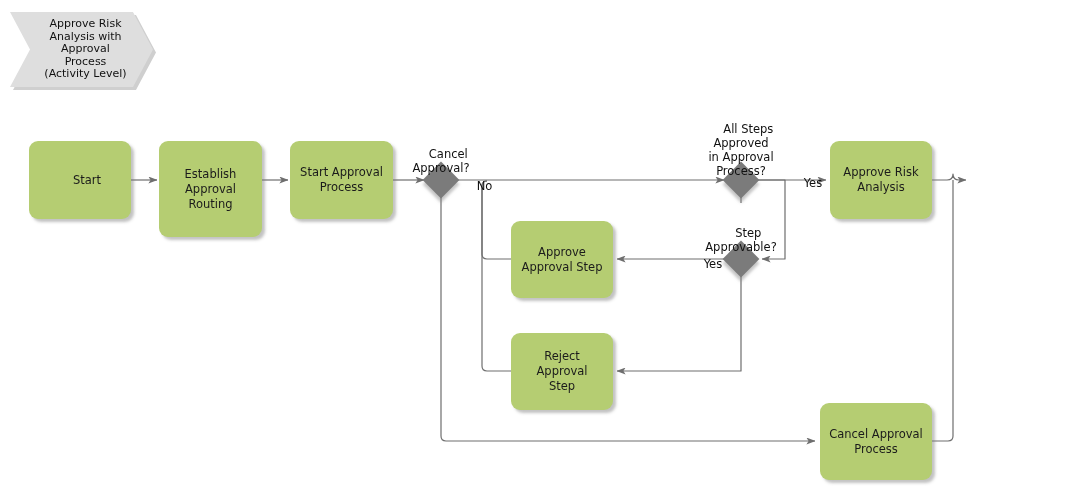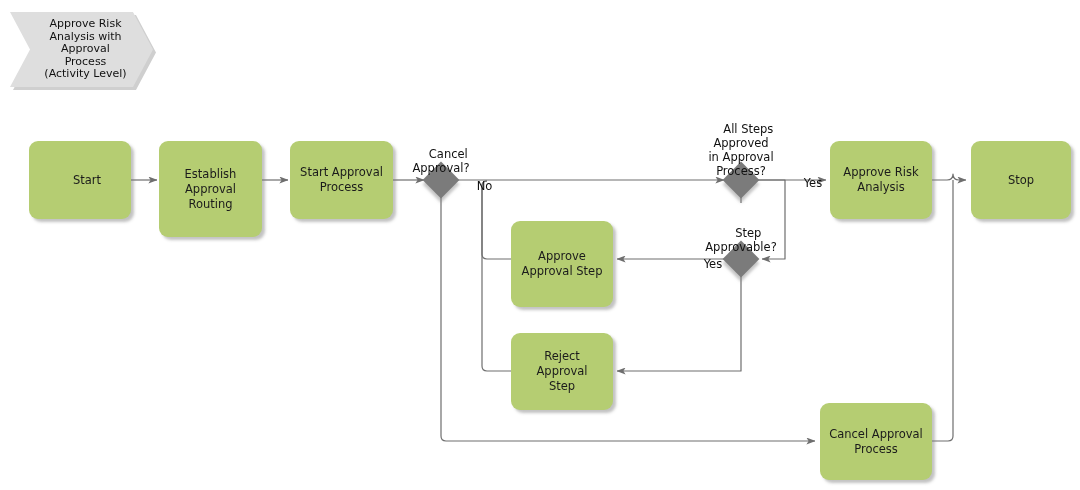--- a/index.html
+++ b/index.html
@@ -145,38 +145,35 @@
     <span style="white-space: pre-line;">Establish
 Approval
 Routing</span>
   </div>
 
   <div class="node" style="left:290px; top:141px; width:103px; height:78px;">
     <span style="white-space: pre-line;">Start Approval
 Process</span>
   </div>
 
-  <div class="node" style="left:511px; top:221px; width:102px; height:86px;">
+  <div class="node" style="left:511px; top:221px; width:102px; height:77px;">
     <span style="white-space: pre-line;">Approve
 Approval Step</span>
   </div>
 
   <div class="node" style="left:511px; top:333px; width:102px; height:77px;">
     <span style="white-space: pre-line;">Reject Approval
 Step</span>
   </div>
 
   <div class="node" style="left:830px; top:141px; width:102px; height:78px;">
     <span style="white-space: pre-line;">Approve Risk
 Analysis</span>
   </div>
 
-  <div class="node" style="left:971px; top:141px; width:100px; height:78px;">
-    <span>Stop</span>
-  </div>
 
   <div class="node" style="left:820px; top:403px; width:112px; height:77px;">
     <span style="white-space: pre-line;">Cancel Approval
 Process</span>
   </div>
 
   <div class="diamond" style="left:428px; top:167px;"></div>
   <div class="diamond" style="left:728px; top:167px;"></div>
   <div class="diamond" style="left:728px; top:246px;"></div>
 

